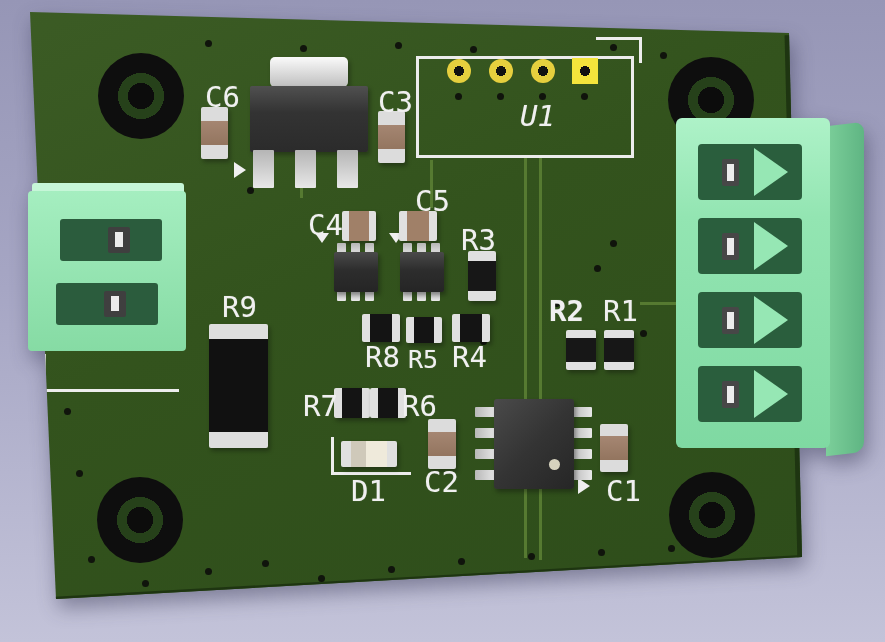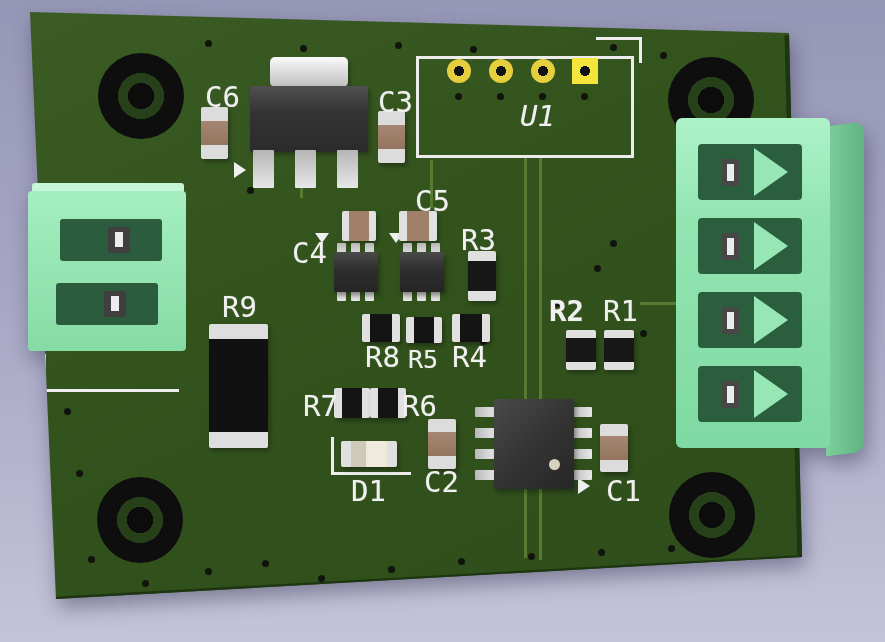--- a/index.html
+++ b/index.html
@@ -159,21 +159,21 @@
       <div class="lead-h" style="left:571px;top:407px;width:21px;height:10px;"></div>
       <div class="lead-h" style="left:571px;top:428px;width:21px;height:10px;"></div>
       <div class="lead-h" style="left:571px;top:449px;width:21px;height:10px;"></div>
       <div class="lead-h" style="left:571px;top:470px;width:21px;height:10px;"></div>
       <div class="comp" style="left:494px;top:399px;width:80px;height:90px;border-radius:3px;background:linear-gradient(135deg,#4a4a4a,#343434 50%,#262626);"></div>
       <div style="position:absolute;left:549px;top:459px;width:11px;height:11px;border-radius:50%;background:#d6d2be;"></div>
 
       <div class="silk" style="left:205px;top:83px;">C6</div>
       <div class="silk" style="left:378px;top:88px;">C3</div>
       <div class="silk" style="left:520px;top:102px;font-style:italic;">U1</div>
-      <div class="silk" style="left:292px;top:211px;margin-top:28px;">C4</div>
+      <div class="silk" style="left:308px;top:211px;">C4</div>
       <div class="silk" style="left:415px;top:187px;">C5</div>
       <div class="silk" style="left:461px;top:226px;">R3</div>
       <div class="silk" style="left:222px;top:293px;">R9</div>
       <div class="silk" style="left:549px;top:297px;font-weight:bold;">R2</div>
       <div class="silk" style="left:603px;top:297px;">R1</div>
       <div class="silk" style="left:365px;top:343px;">R8</div>
       <div class="silk" style="left:408px;top:347px;font-size:25px;">R5</div>
       <div class="silk" style="left:452px;top:343px;">R4</div>
       <div class="silk" style="left:303px;top:392px;">R7</div>
       <div class="silk" style="left:402px;top:392px;">R6</div>

